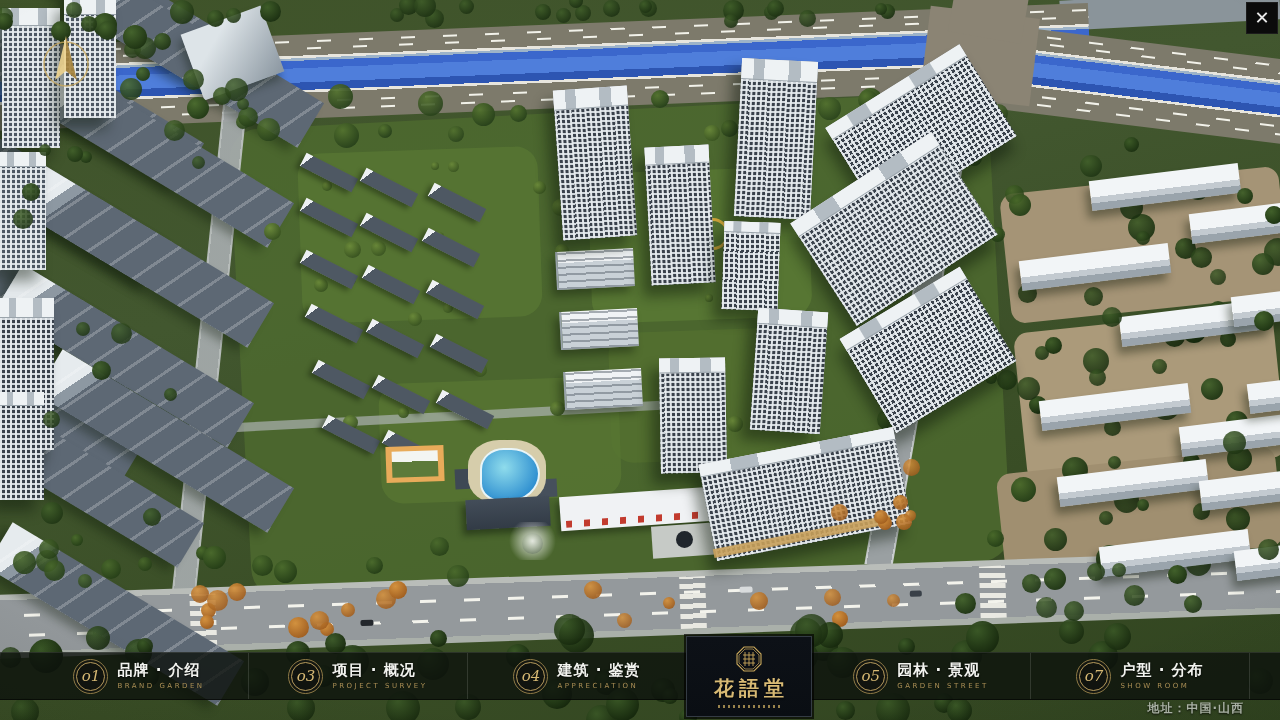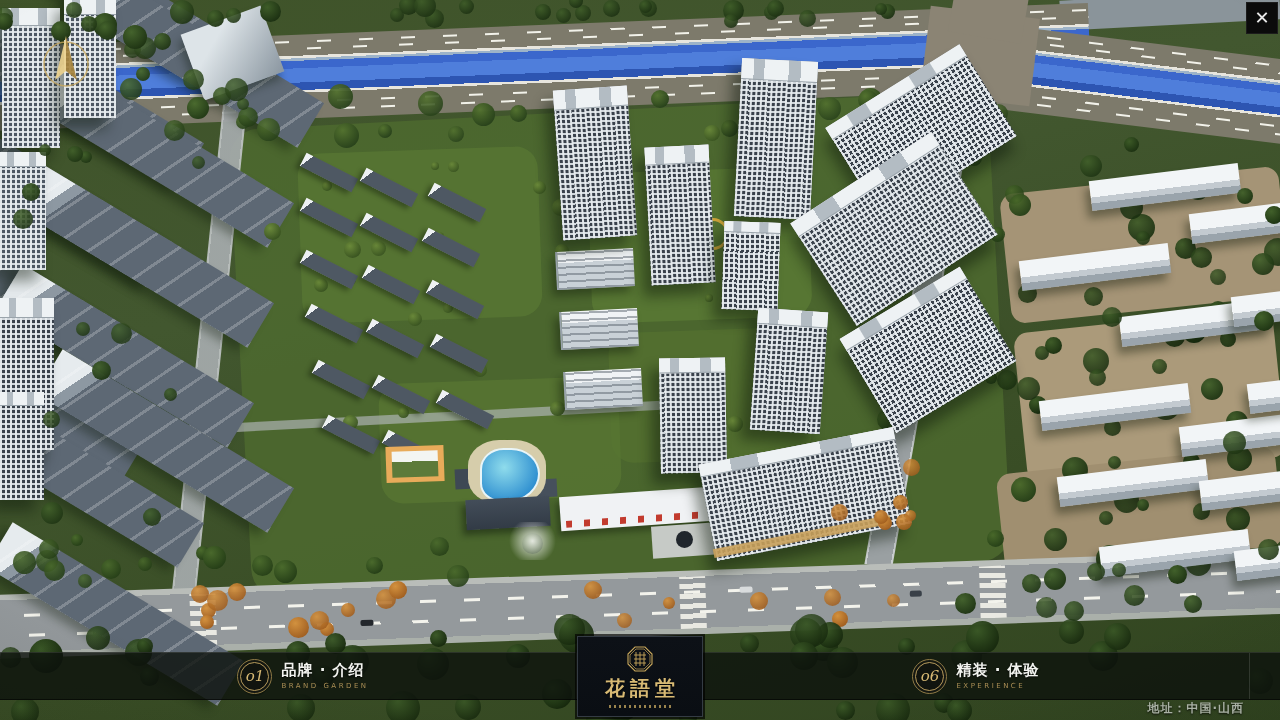--- a/index.html
+++ b/index.html
@@ -528,36 +528,63 @@
 
     <div class="nav-item sep">
       <div class="badge">
           <span>o1</span>
         </div>
       <div class="lbls">
           <span class="cn">品牌 · 介绍</span>
       <span class="en">BRAND GARDEN</span>
         </div>
     </div>
+    <div class="nav-item sep">
+      <div class="badge">
+          <span>o3</span>
+        </div>
+      <div class="lbls">
+          <span class="cn">项目 · 概况</span>
+      <span class="en">PROJECT SURVEY</span>
+        </div>
+    </div>
+    <div class="nav-item">
+      <div class="badge">
+          <span>o4</span>
+        </div>
+      <div class="lbls">
+          <span class="cn">建筑 · 鉴赏</span>
+      <span class="en">APPRECIATION</span>
+        </div>
+    </div>
 
     <div class="logo-panel">
       <svg width="26" height="26" viewBox="0 0 26 26">
         <polygon points="8,1 18,1 25,8 25,18 18,25 8,25 1,18 1,8" fill="none" stroke="#c9a85c" stroke-width="1.1"></polygon>
         <polygon points="9,3 17,3 23,9 23,17 17,23 9,23 3,17 3,9" fill="none" stroke="#c9a85c" stroke-width="0.7"></polygon>
         <path d="M7 9h12M7 13h12M7 17h12M9 6v14M13 6v14M17 6v14" stroke="#c9a85c" stroke-width="0.9" fill="none"></path>
       </svg>
       <div class="logo-title">花語堂</div>
       <div class="logo-sub"></div>
     </div>
 
     <div class="nav-item sep">
       <div class="badge">
-          <span>o6</span>
+          <span>o5</span>
         </div>
       <div class="lbls">
-          <span class="cn">精装 · 体验</span>
-      <span class="en">EXPERIENCE</span>
+          <span class="cn">园林 · 景观</span>
+      <span class="en">GARDEN STREET</span>
+        </div>
+    </div>
+    <div class="nav-item sep">
+      <div class="badge">
+          <span>o7</span>
+        </div>
+      <div class="lbls">
+          <span class="cn">户型 · 分布</span>
+      <span class="en">SHOW ROOM</span>
         </div>
     </div>
   </div>
 
   <div class="address">地址：中国·山西</div>
 </div>
 
 </body></html>

